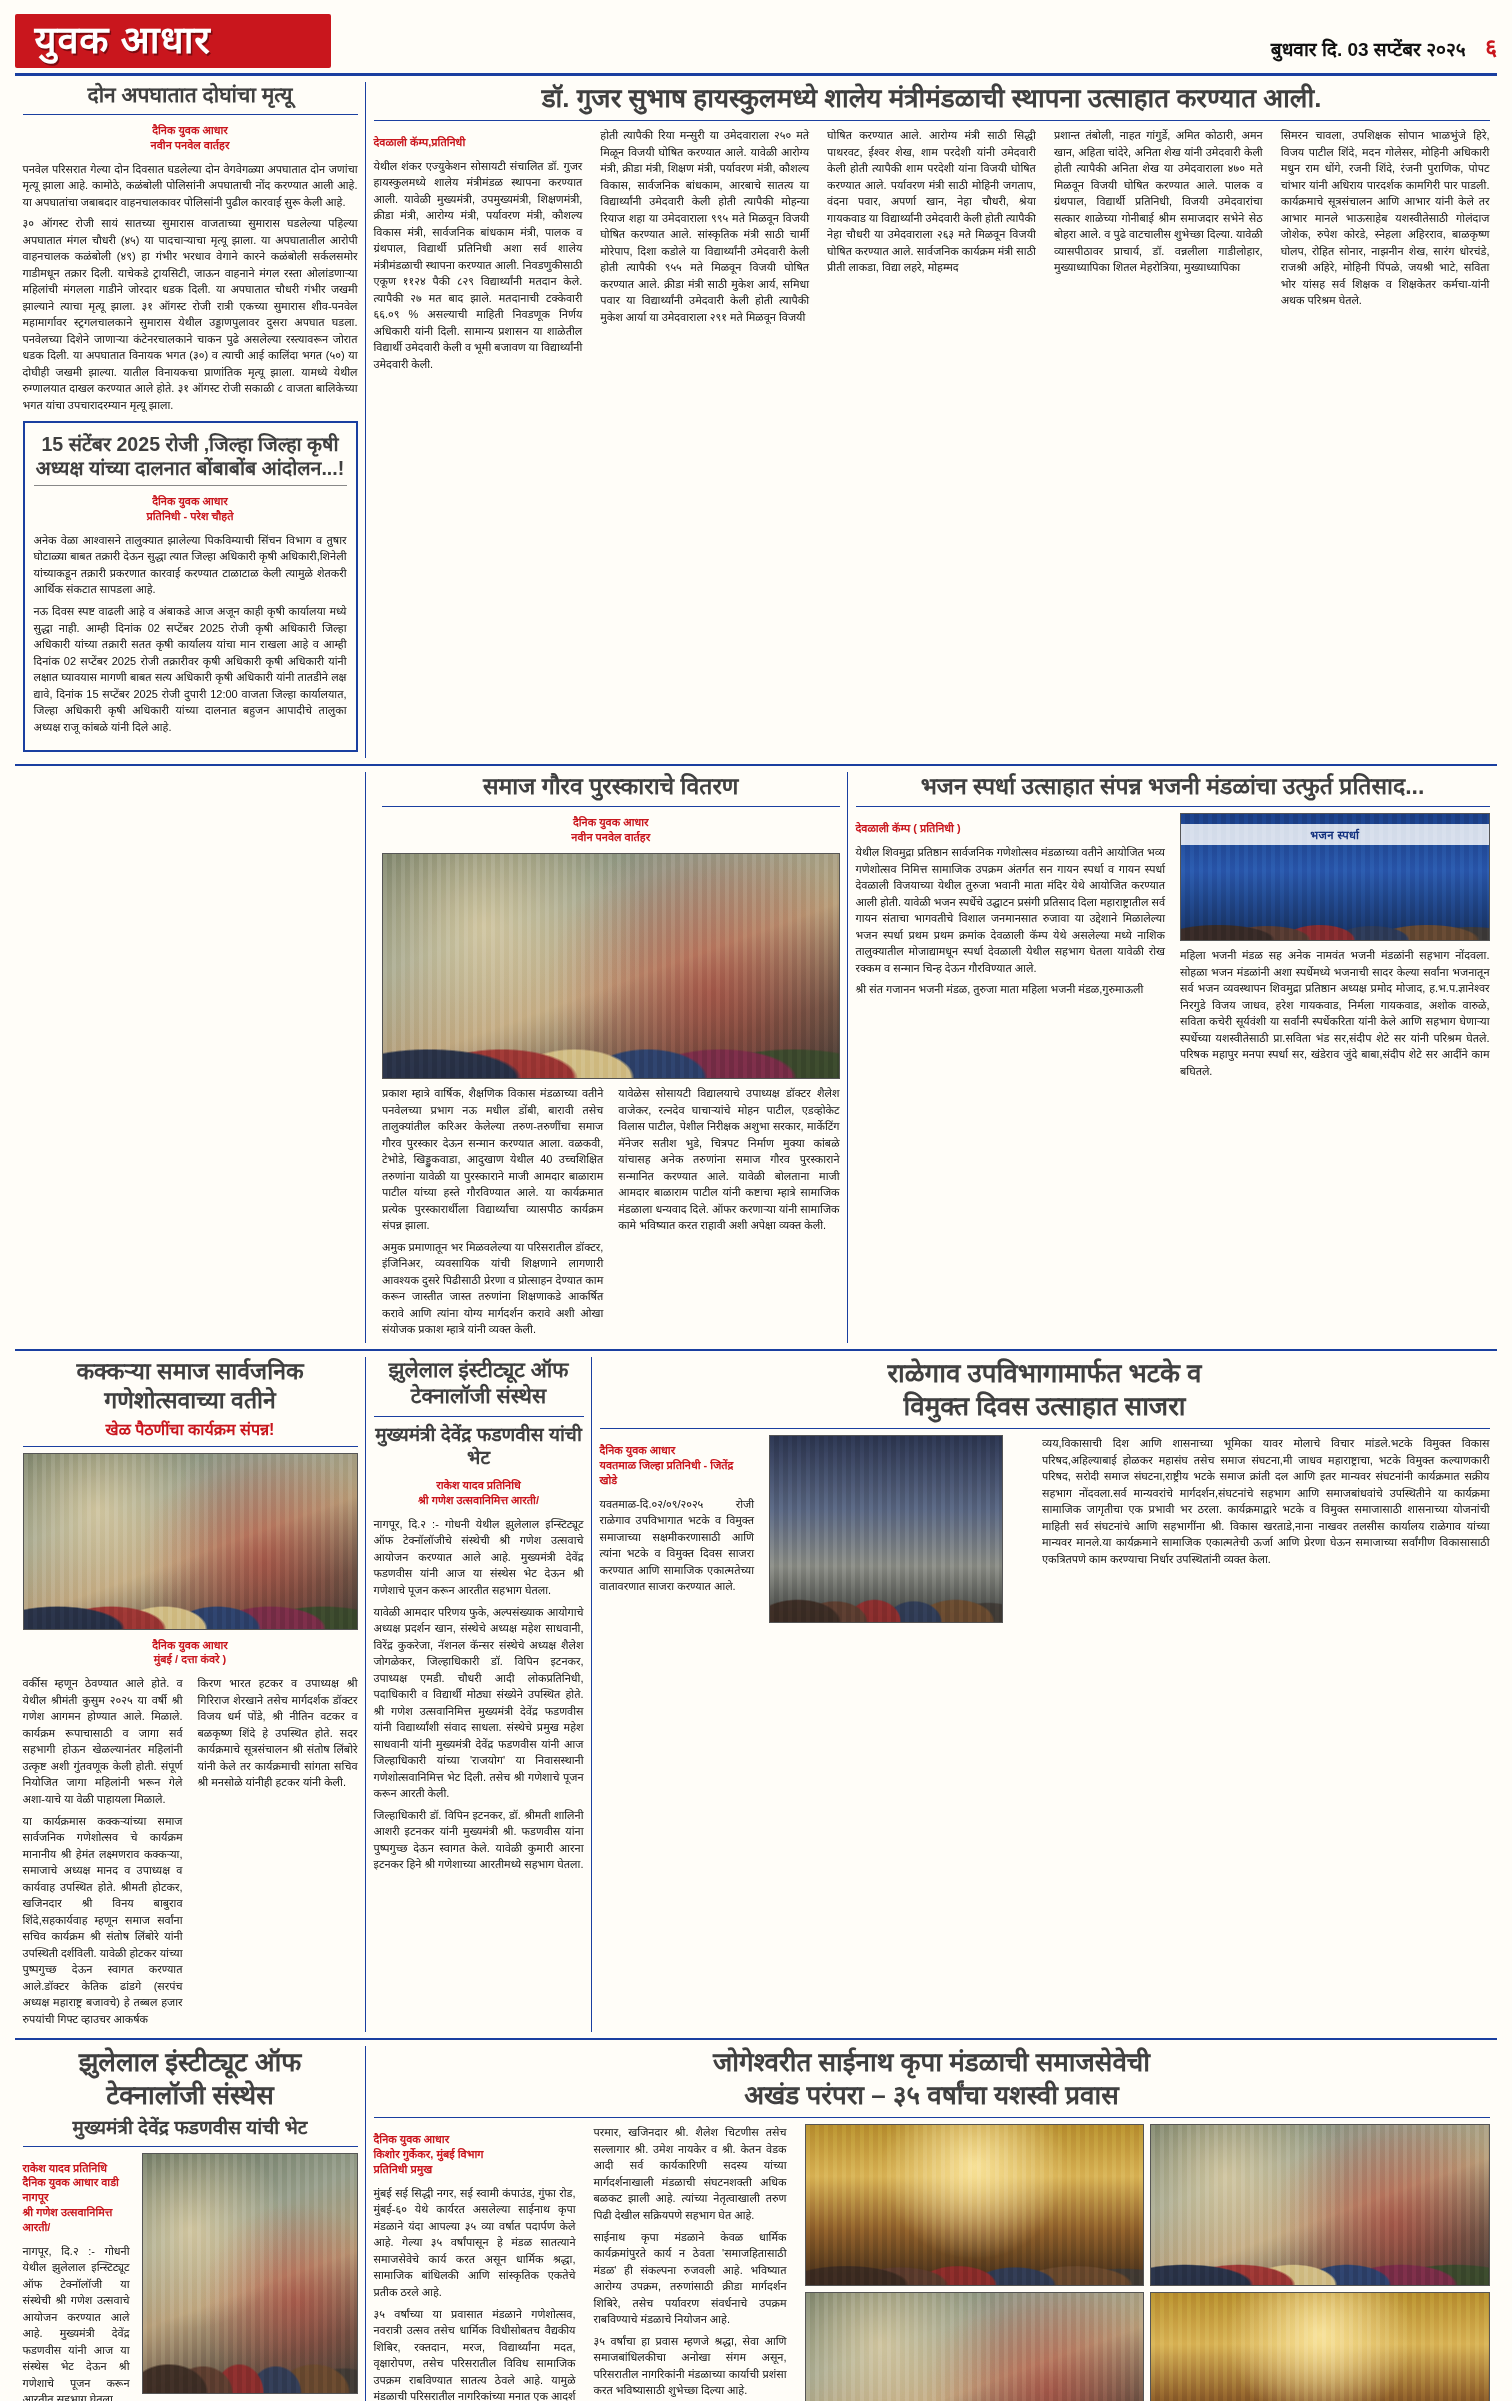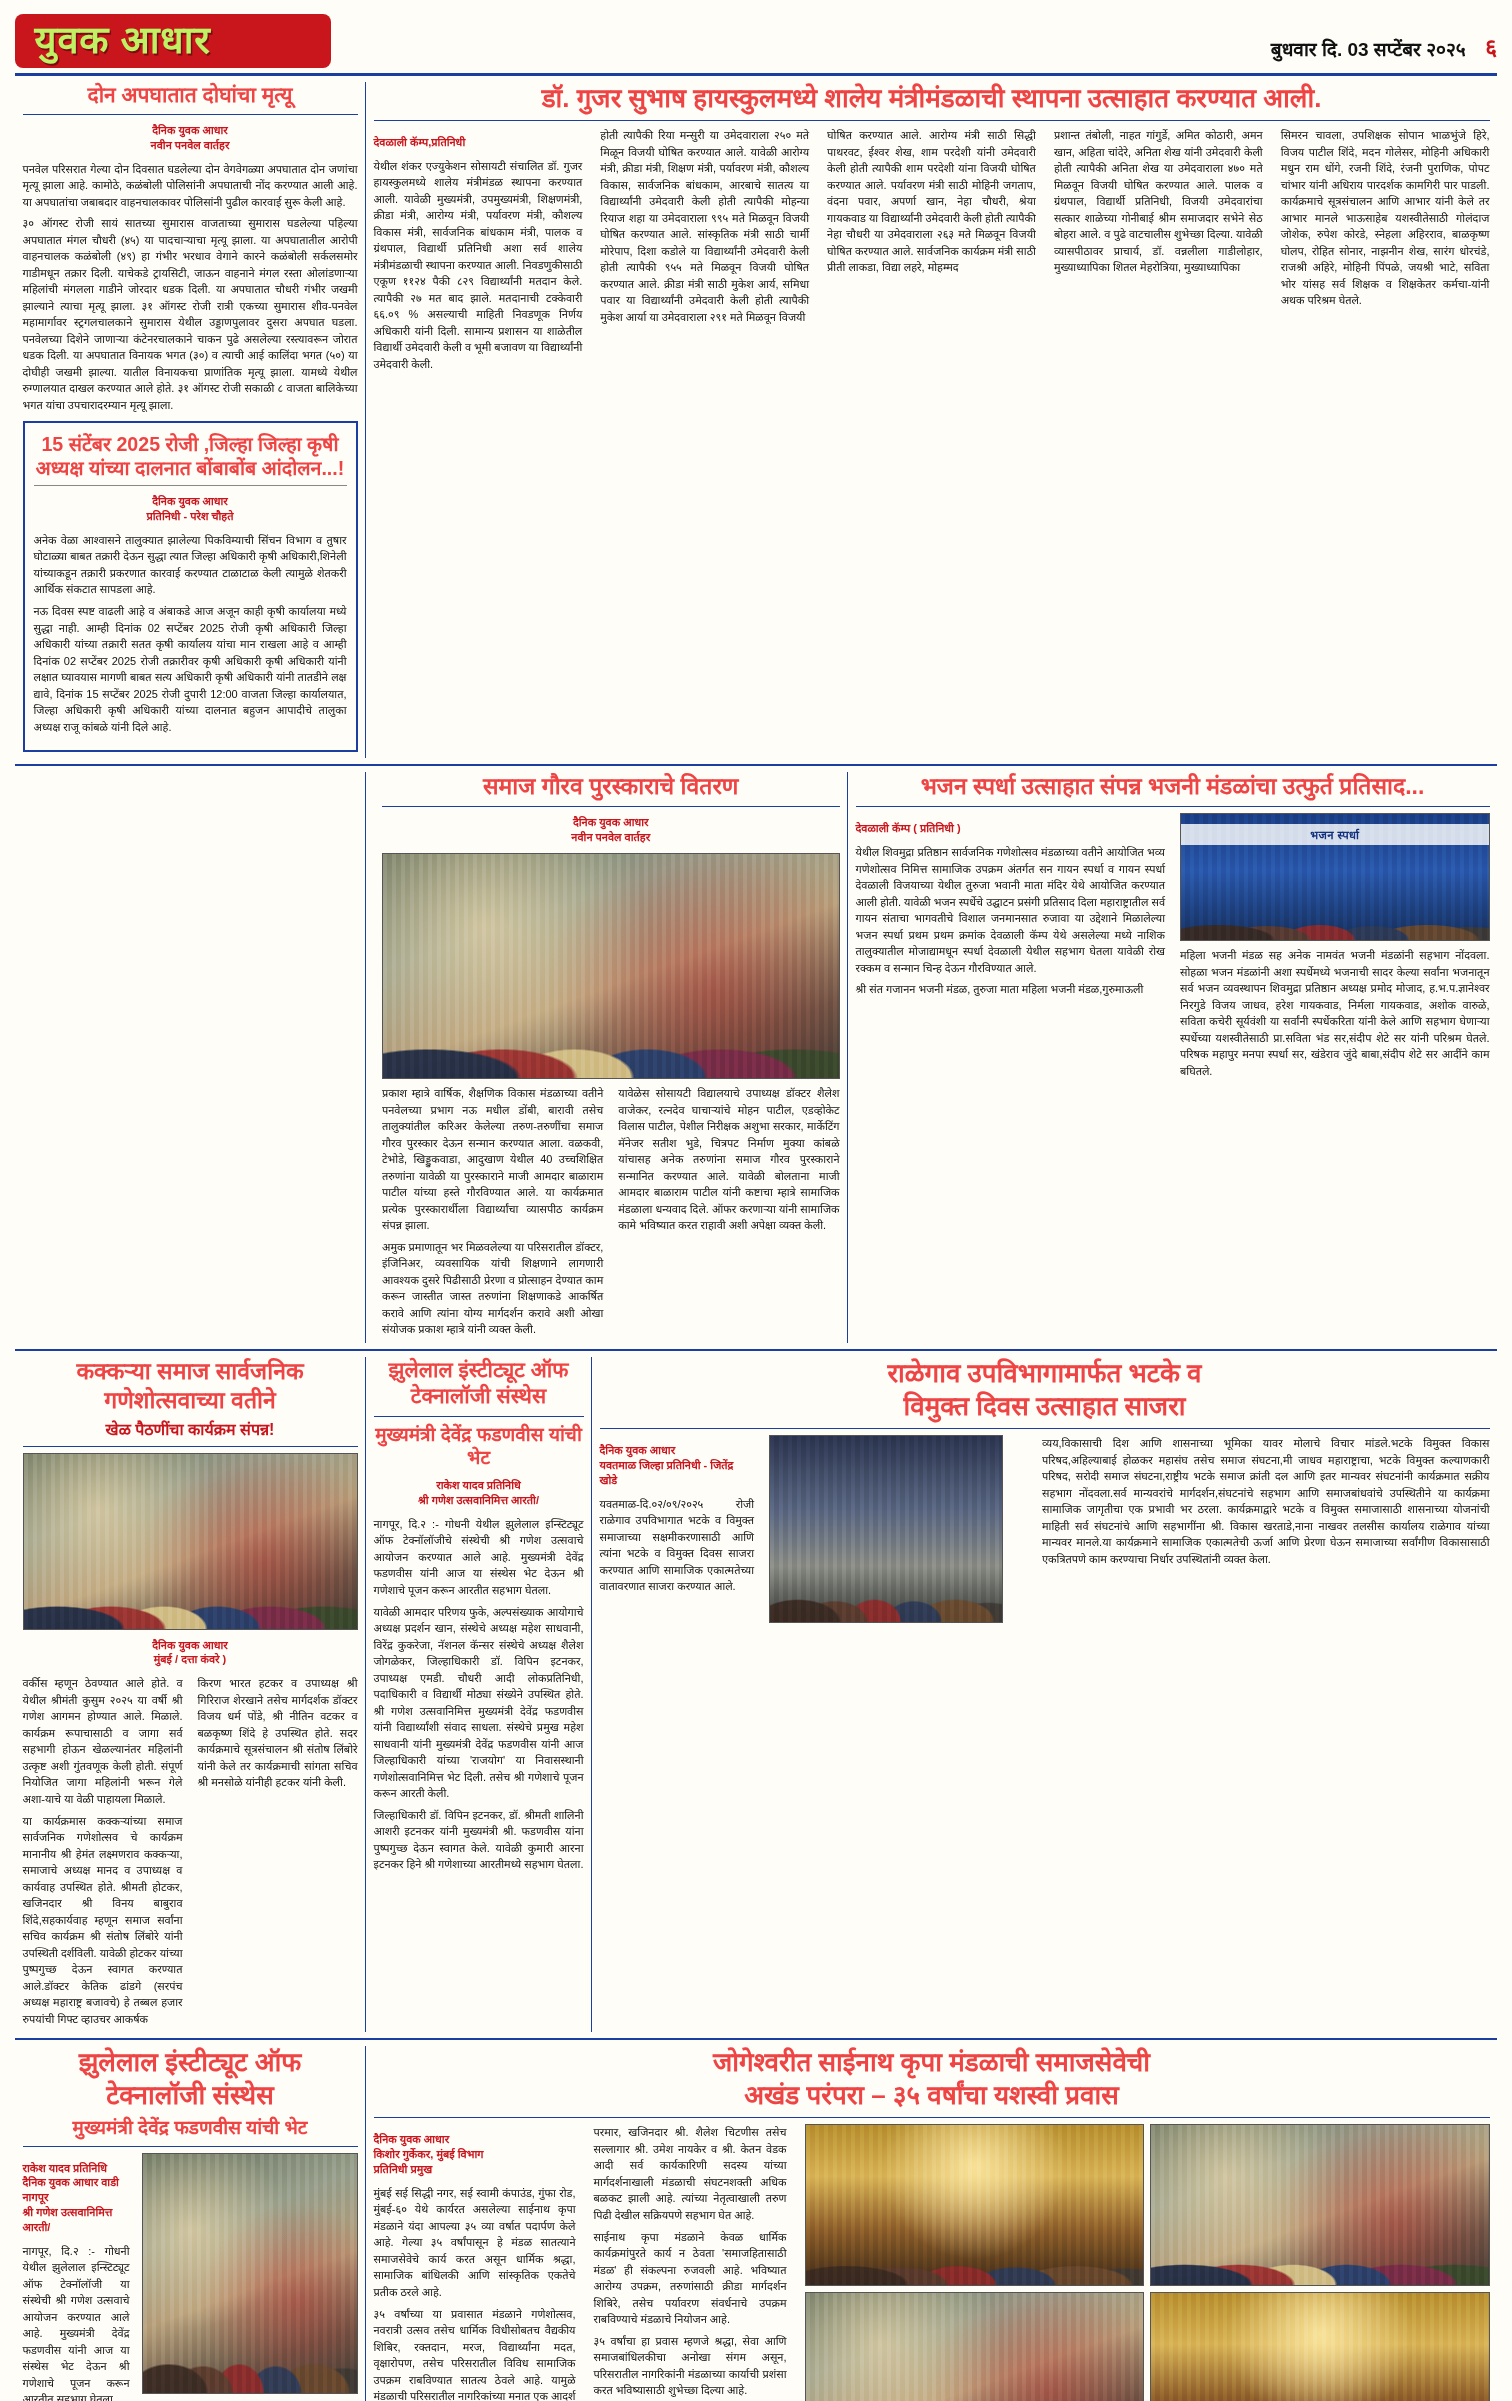--- a/index.html
+++ b/index.html
@@ -20,23 +20,23 @@
   
   .masthead {
     display: flex;
     align-items: stretch;
     border-bottom: 3.8px solid #1a3fa0;
     padding-bottom: 4.5px;
     margin-bottom: 6px;
   }
   .logo-box {
     background: #c9161d;
-    color: #bef264;
+    color: #ffffff;
     padding: 7.5px 19.6px 9px 19.6px;
-    border-radius: 8px;
+    border-radius: 2px;
     display: flex;
     align-items: center;
     min-width: 316px;
   }
   .logo-text {
     font-size: 38px;
     font-weight: bold;
     letter-spacing: 0.8px;
     line-height: 1;
     text-shadow: 1.5px 1.5px 0 #7a0b10;
@@ -56,21 +56,21 @@
     color: #111;
   }
   .page-num {
     font-size: 22.6px;
     font-weight: bold;
     color: #c9161d;
   }
 
   
   .headline {
-    color: #ef4444;
+    color: #404040;
     font-weight: bold;
     text-align: center;
     line-height: 1.25;
   }
   .h-xl { font-size: 26px; }
   .h-lg { font-size: 23px; }
   .h-md { font-size: 21px; }
   .h-sm { font-size: 19px; }
   .sub-red {
     color: #c9161d;

